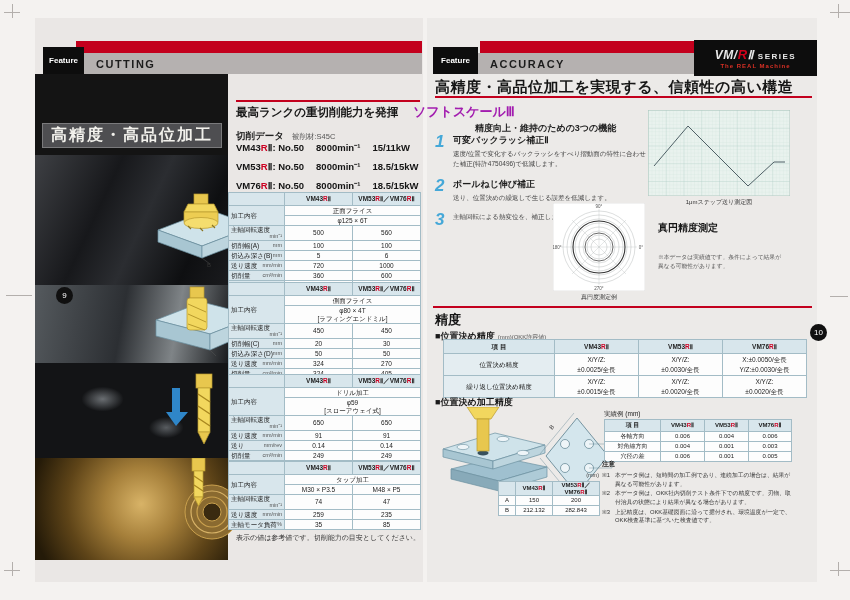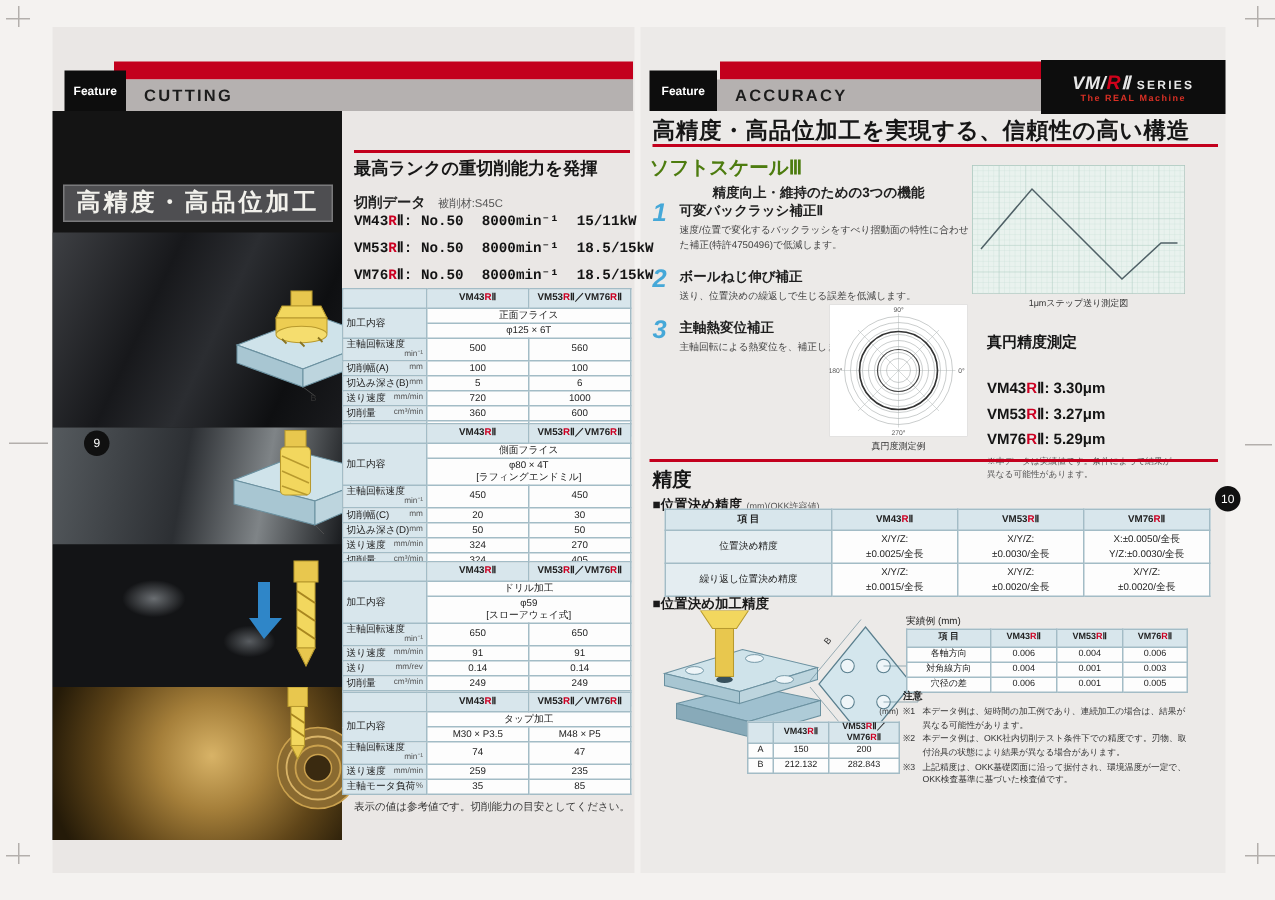--- a/index.html
+++ b/index.html
@@ -29,37 +29,37 @@
   #photo-3{top:289px;height:95px;background:radial-gradient(ellipse 34px 20px at 35% 38%,#6a6e72,rgba(0,0,0,0) 62%),radial-gradient(ellipse 28px 17px at 68% 68%,#585c60,rgba(0,0,0,0) 62%),#131416;}
   #photo-4{top:384px;height:102px;background:radial-gradient(circle at 55% 45%,#d8b367 0%,#a57f3a 30%,#5e4418 62%,#241a08 92%);}
   .hero-line{position:absolute;background:rgba(126,126,132,.55);border:1px solid rgba(255,255,255,.25);color:#f2f1ec;font-family:"Liberation Serif",serif;font-weight:bold;font-size:16px;letter-spacing:2px;padding:1px 8px;white-space:nowrap;}
   
   .rule{position:absolute;height:2px;background:#c3001d;}
   .h-cut{position:absolute;left:236px;top:105px;font-size:11.5px;font-weight:bold;color:#161616;}
   #cut-data-line{position:absolute;left:236px;top:125px;}
   #cut-data-line .dl{font-size:9.5px;font-weight:bold;color:#222;margin-top:24px;}
   #cut-data-line .mat{font-size:7.5px;color:#555;margin-left:8px;}
   #spec-list{position:absolute;left:236px;top:141px;}
-  .spec{font-size:9.5px;font-weight:bold;color:#141414;margin-bottom:6px;white-space:nowrap;font-family:Liberation Mono, monospace;}
+  .spec{font-size:9.5px;font-weight:bold;color:#141414;margin-bottom:6px;white-space:nowrap;}
   .spec .sp{margin-left:12px;}
   .rr{color:#cc0022;}
   
   .ctable{position:absolute;border-collapse:collapse;table-layout:fixed;font-size:6.5px;color:#222;background:#fdfdfd;}
   .ctable td{border:1px solid #a3bcc6;height:9px;text-align:center;padding:0 2px;line-height:1.15;overflow:hidden;}
   .ctable tr.hd td{background:#d8e6ec;font-weight:bold;height:12px;}
   .ctable td.lc{background:#d8e6ec;text-align:left;}
   .ctable .rl{float:left;}
   .ctable .ru{float:right;color:#555;font-size:5.5px;}
   .ctable td.two{height:17px;}
   #footnote-left{position:absolute;left:236px;top:533px;font-size:7px;color:#333;}
   
   .pgnum{position:absolute;width:17px;height:17px;border-radius:50%;background:#101010;color:#fff;font-size:8px;display:flex;align-items:center;justify-content:center;}
   
   #right-title{position:absolute;left:435px;top:78px;font-family:"Liberation Serif",serif;font-size:15px;font-weight:bold;color:#161616;letter-spacing:.5px;}
-  #softscale-h{position:absolute;left:433px;top:103px;font-size:13px;font-weight:bold;color:#4d7c0f;}
+  #softscale-h{position:absolute;left:413px;top:103px;font-size:13px;font-weight:bold;color:#a21caf;}
   #softscale-sub{position:absolute;left:435px;top:122px;font-size:9px;font-weight:bold;color:#222;padding-left:40px;}
   #features{position:absolute;left:435px;top:134px;width:212px;}
   .feat{display:flex;margin-bottom:9px;}
   .fnum{width:13px;font-size:17px;font-weight:bold;font-style:italic;color:#45a8d8;line-height:.9;}
   .fbody{flex:1;margin-left:5px;}
   .ftitle{font-size:9px;font-weight:bold;color:#1d1d1d;margin-bottom:2px;}
   .fdesc{font-size:6.5px;color:#444;line-height:1.55;}
   #graph-box{position:absolute;left:648px;top:110px;}
   #graph-cap{position:absolute;left:648px;top:198px;width:142px;text-align:center;font-size:6px;color:#333;}
   #polar-box{position:absolute;left:553px;top:203px;}
@@ -482,21 +482,20 @@
         <div class="fnum">2</div>
         <div class="fbody">
           <div class="ftitle">ボールねじ伸び補正</div>
           <div class="fdesc">送り、位置決めの繰返しで生じる誤差を低減します。</div>
         </div>
       </div>
 
       <div class="feat">
         <div class="fnum">3</div>
         <div class="fbody">
-          <div class="ftitle">主軸熱変位補正</div>
           <div class="fdesc">主軸回転による熱変位を、補正します。</div>
         </div>
       </div>
     </div>
 
   <svg id="graph-box" width="142" height="86" viewBox="0 0 142 86">
     <defs>
       <pattern id="gs" width="3.55" height="3.55" patternUnits="userSpaceOnUse">
           <path d="M3.55 0H0V3.55" fill="none" stroke="#c6ded6" stroke-width="0.4"></path>
         </pattern>
@@ -533,28 +532,20 @@
     <circle cx="46" cy="44" r="14" fill="none" stroke="#444444" stroke-width="0.8"></circle>
     <text x="46" y="5" font-size="4.5" fill="#555" text-anchor="middle">90°</text>
     <text x="88" y="45.5" font-size="4.5" fill="#555" text-anchor="middle">0°</text>
     <text x="4" y="45.5" font-size="4.5" fill="#555" text-anchor="middle">180°</text>
     <text x="46" y="87" font-size="4.5" fill="#555" text-anchor="middle">270°</text>
   </svg>
   <div id="polar-cap">真円度測定例</div>
 
   <div id="roundness">
     <div class="rh">真円精度測定</div>
-    <div>
-
-        <div class="rval"><span>VM43</span><span class="rr">R</span><span>Ⅱ</span><span>: 3.30μm</span></div>
-
-        <div class="rval"><span>VM53</span><span class="rr">R</span><span>Ⅱ</span><span>: 3.27μm</span></div>
-
-        <div class="rval"><span>VM76</span><span class="rr">R</span><span>Ⅱ</span><span>: 5.29μm</span></div>
-      </div>
     <div class="rnote">※本データは実績値です。条件によって結果が異なる可能性があります。</div>
   </div>
 
   <div class="rule" style="left:433px;top:306px;width:379px;"></div>
   <div id="seido-h">精度</div>
   <div id="pos-title">
     <span>■位置決め精度</span><span class="unit">(mm)(OKK許容値)</span>
   </div>
 
   <table class="atable" style="left:443px;top:339px;width:363px;">

